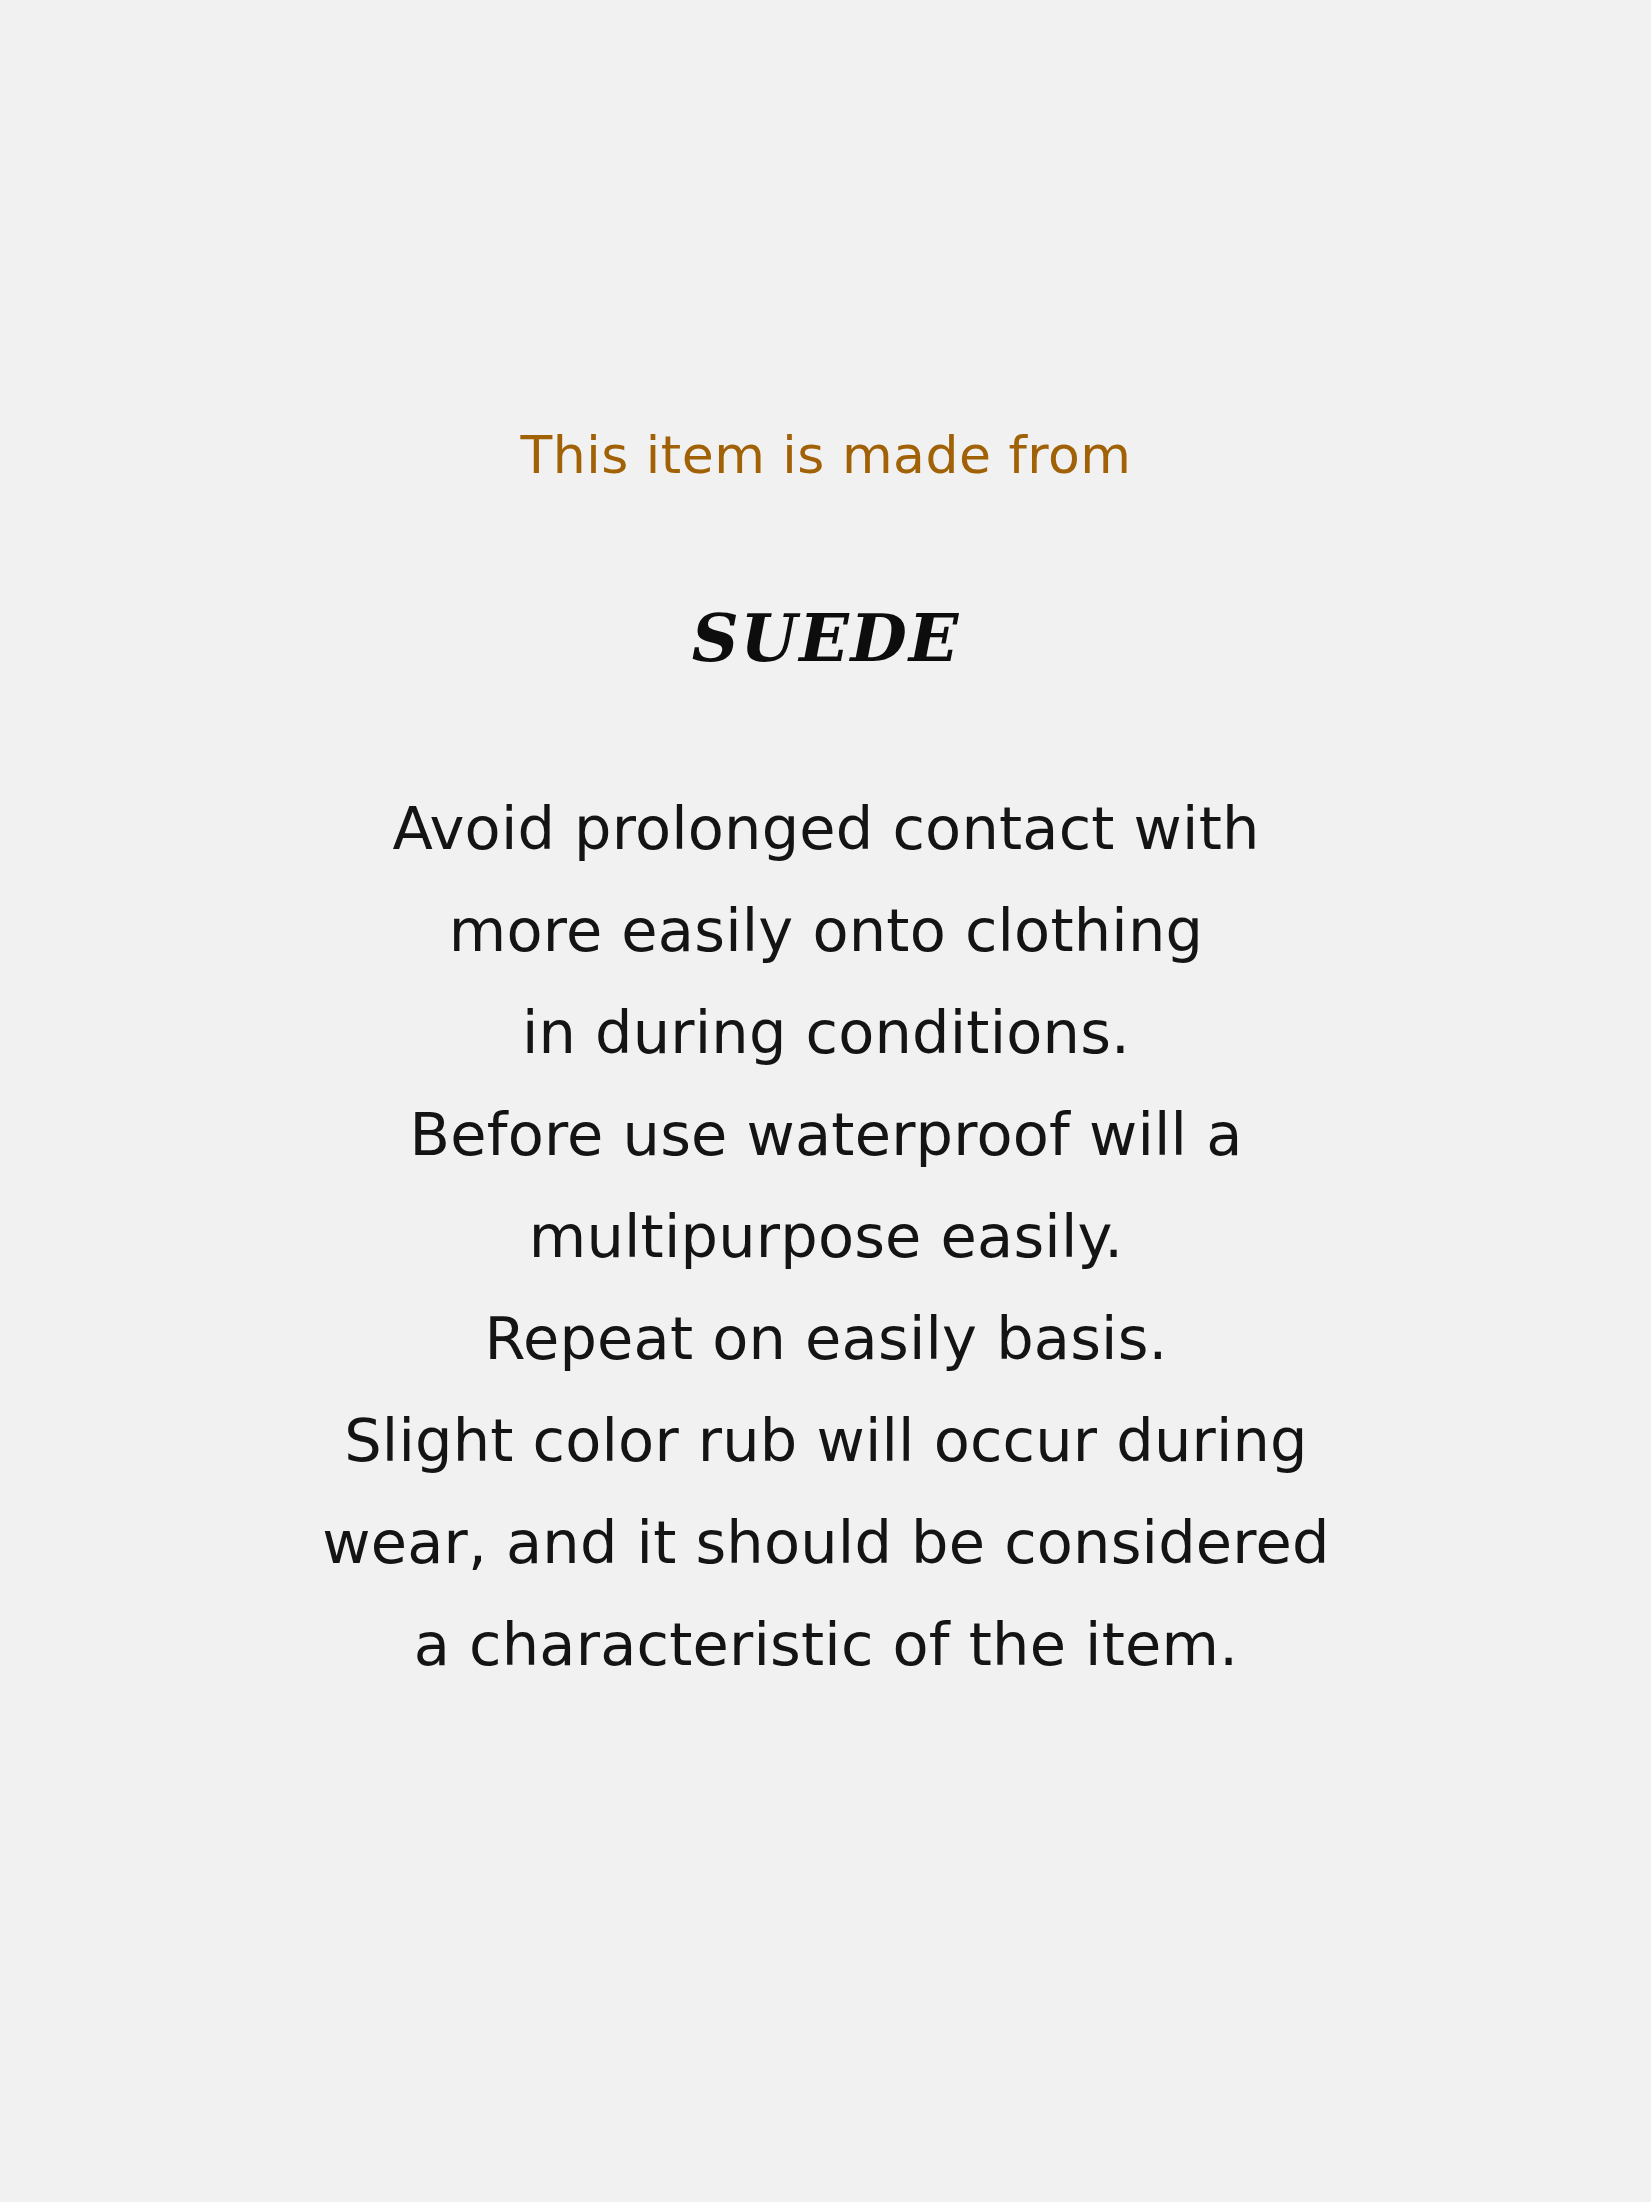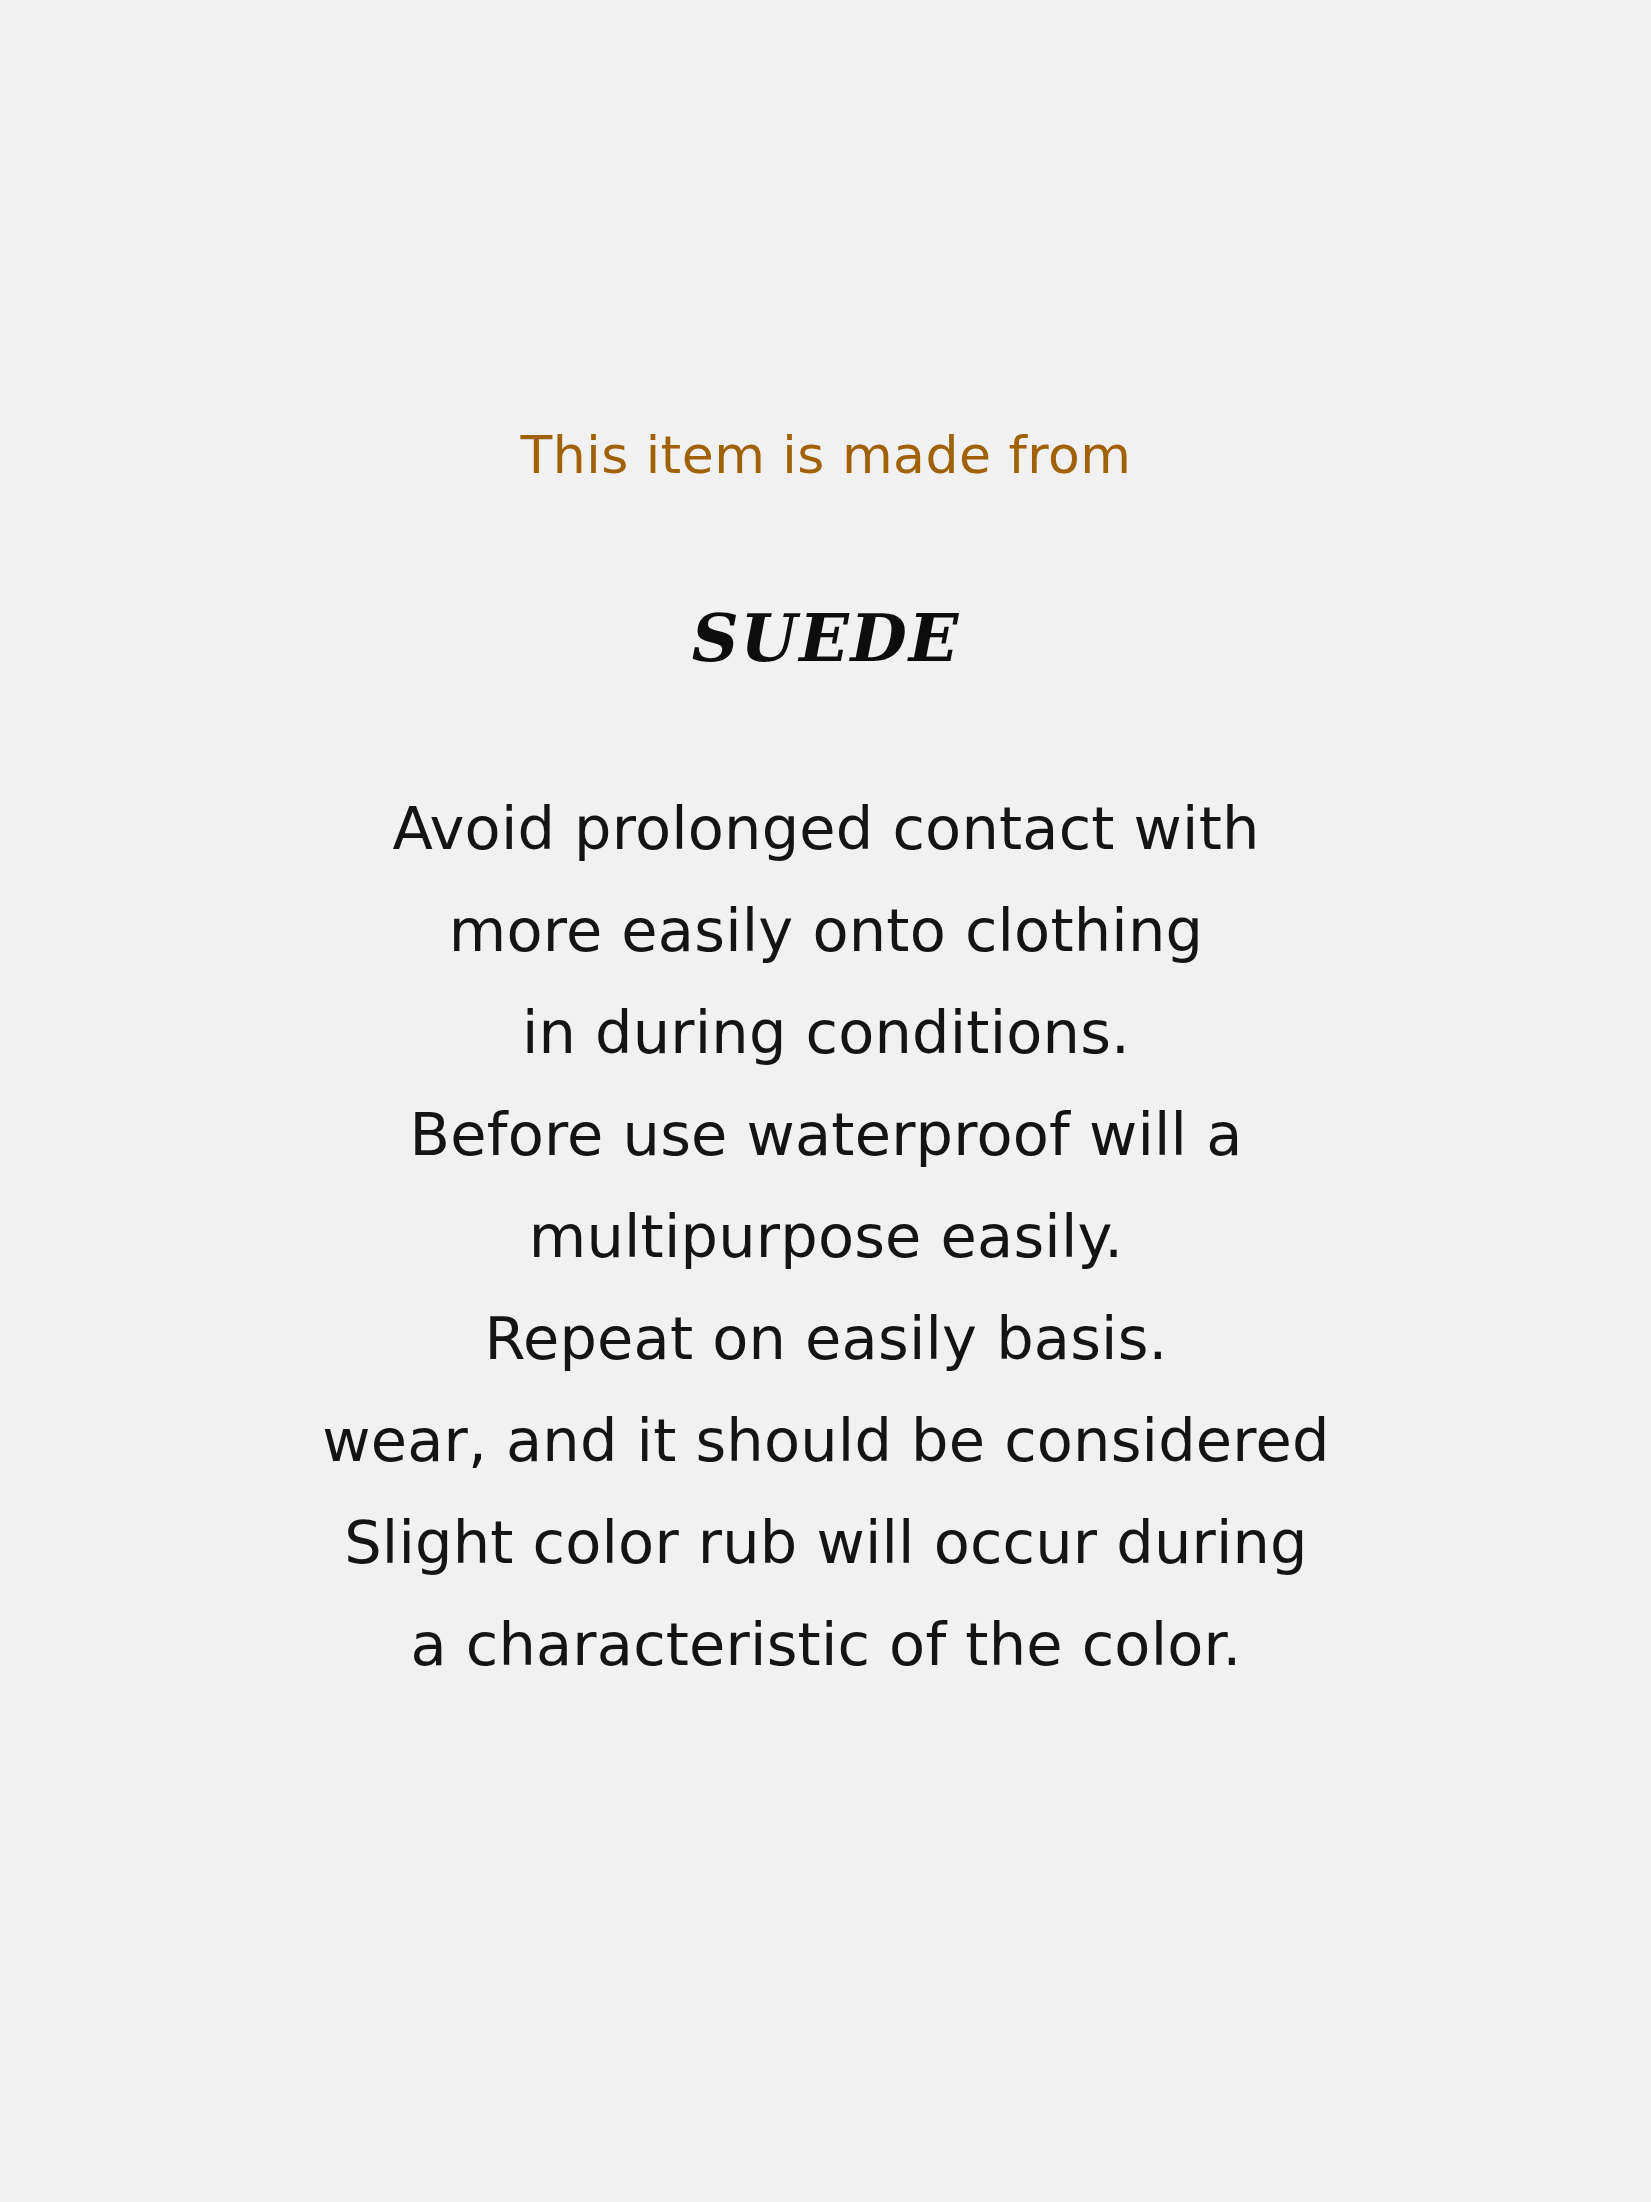--- a/index.html
+++ b/index.html
@@ -69,19 +69,19 @@
 
   <div class="material-name">SUEDE</div>
 
   <div class="care-block">
     <span class="care-line">Avoid prolonged contact with</span>
     <span class="care-line">more easily onto clothing</span>
     <span class="care-line">in during conditions.</span>
     <span class="care-line">Before use waterproof will a</span>
     <span class="care-line">multipurpose easily.</span>
     <span class="care-line">Repeat on easily basis.</span>
+    <span class="care-line">Slight color rub will occur during</span>
     <span class="care-line">wear, and it should be considered</span>
-    <span class="care-line">Slight color rub will occur during</span>
-    <span class="care-line">a characteristic of the color.</span>
+    <span class="care-line">a characteristic of the item.</span>
   </div>
 
 </div>
 
 
 </body></html>

